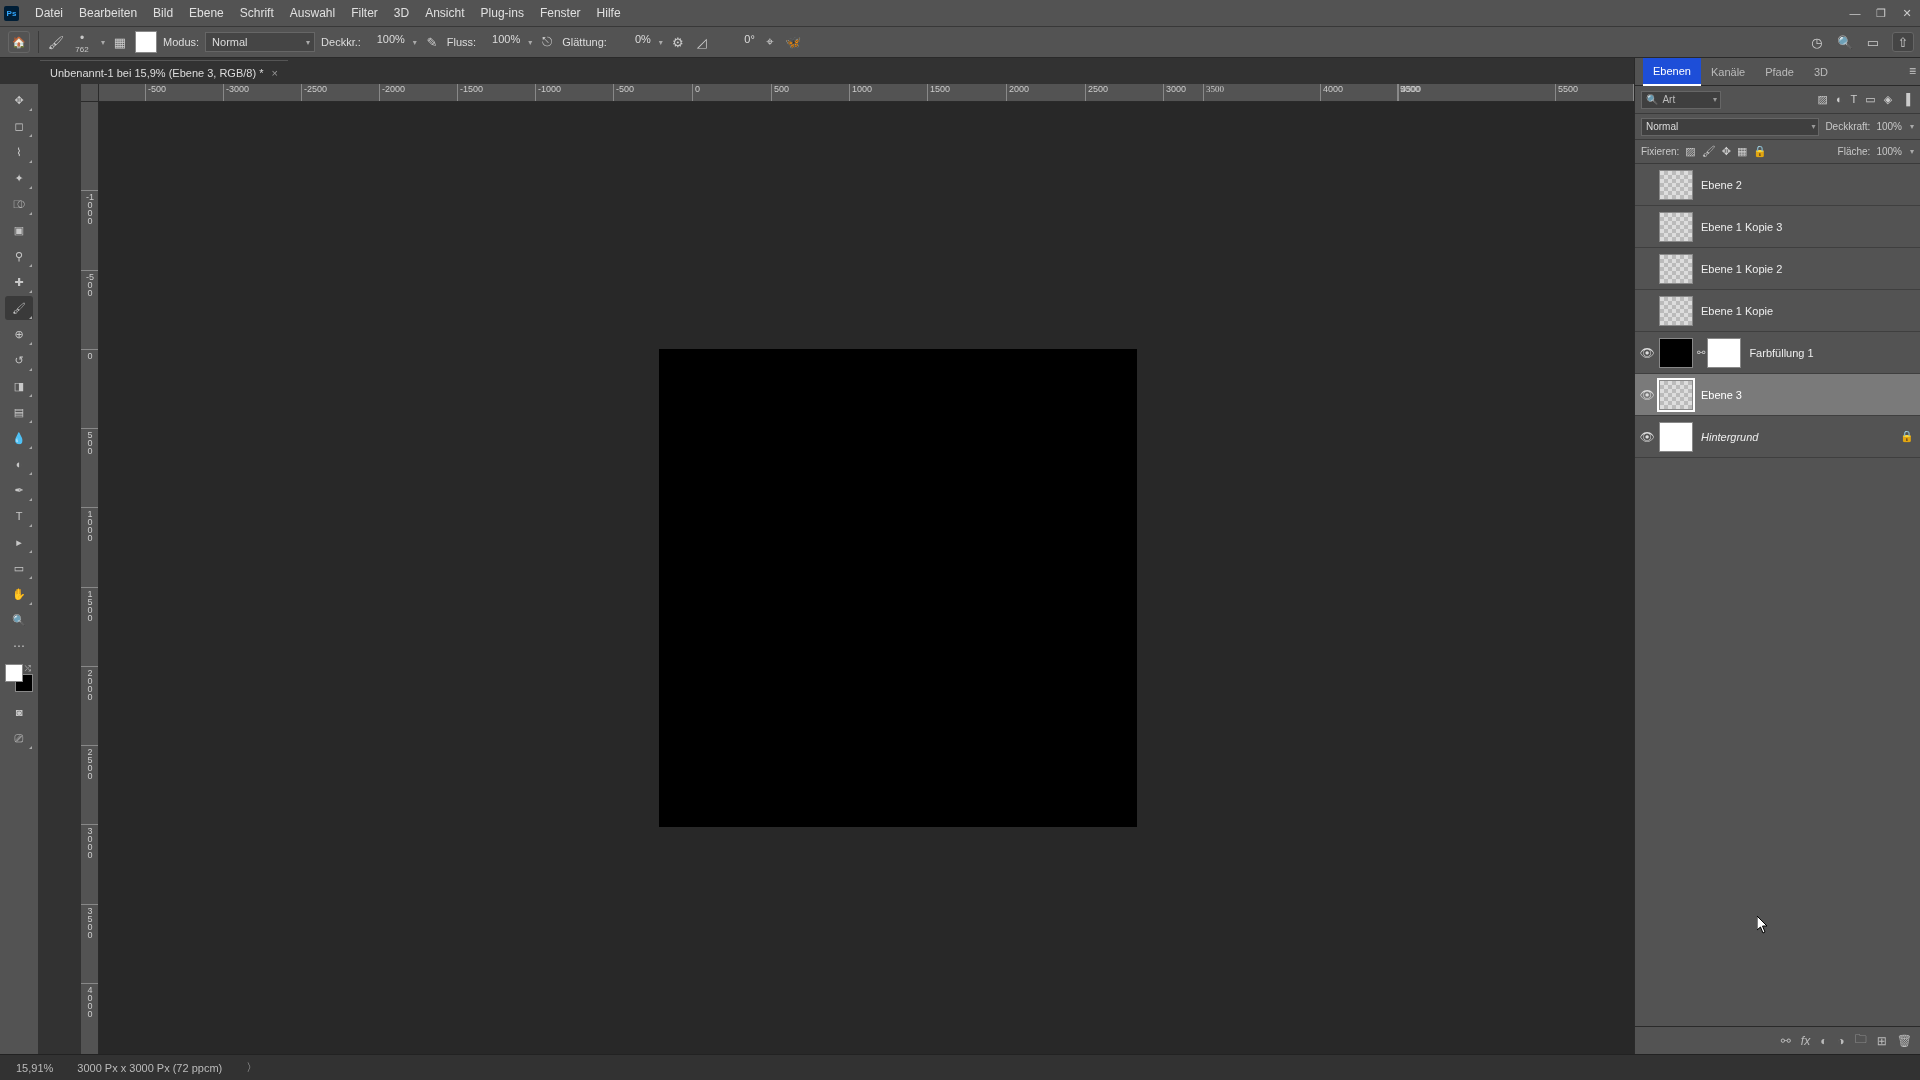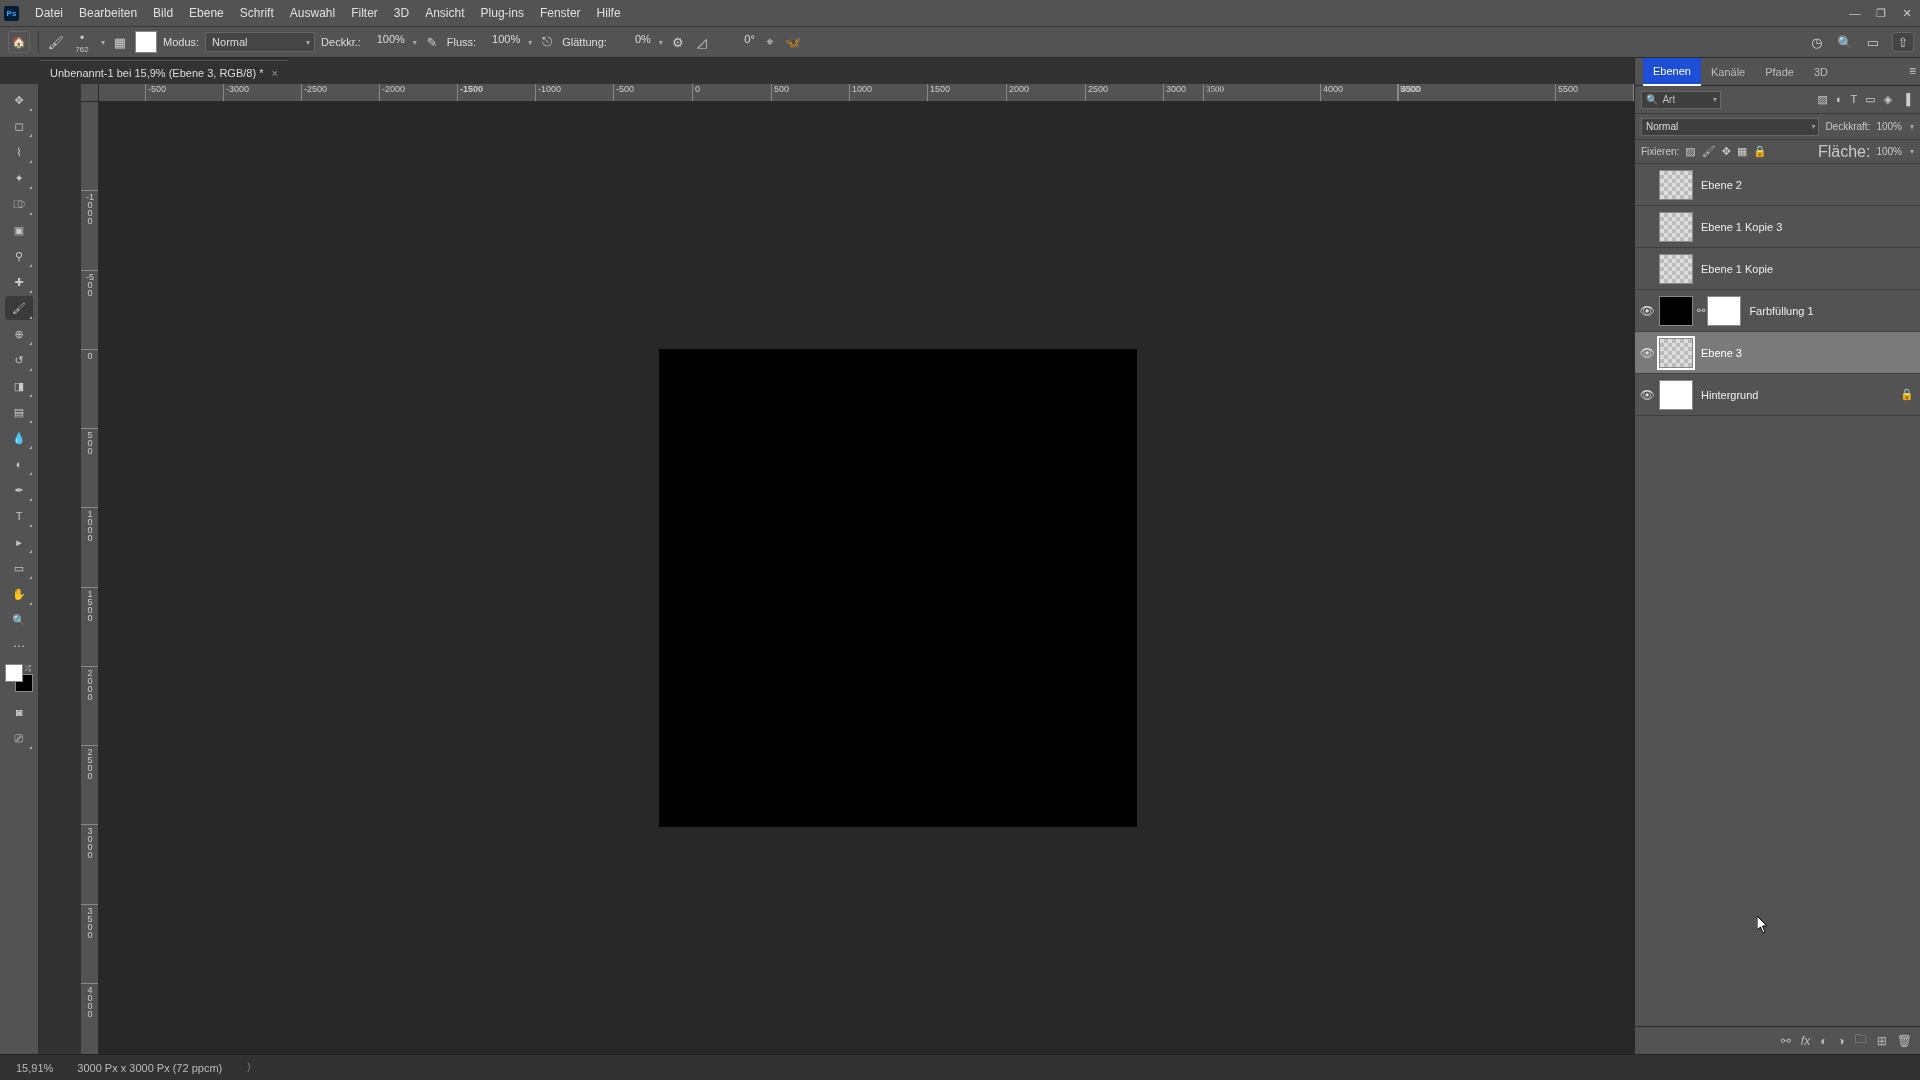--- a/index.html
+++ b/index.html
@@ -192,21 +192,21 @@
   <div class="tool">⎚<span class="sub"></span></div>
 </div>
 
 <div class="canvas-host">
   <div class="ruler-corner"></div>
   <div class="ruler-h" id="rulerH">
       <div class="tick" style="left: 46px;">-500</div>
       <div class="tick" style="left: 124px;">-3000</div>
       <div class="tick" style="left: 202px;">-2500</div>
       <div class="tick" style="left: 280px;">-2000</div>
-      <div class="tick" style="left: 358px; font-weight: bold;">-1500</div>
+      <div class="tick" style="left: 358px;">-1500</div>
       <div class="tick" style="left: 436px;">-1000</div>
       <div class="tick" style="left: 514px;">-500</div>
       <div class="tick" style="left: 593px;">0</div>
       <div class="tick" style="left: 672px;">500</div>
       <div class="tick" style="left: 750px;">1000</div>
       <div class="tick" style="left: 828px;">1500</div>
       <div class="tick" style="left: 907px;">2000</div>
       <div class="tick" style="left: 986px;">2500</div>
       <div class="tick" style="left: 1064px;">3000</div>
       <div class="tick" style="left: 1104px; font-family: Liberation Serif, serif;">3500</div>
@@ -263,34 +263,39 @@
   </div>
   <div class="lock-row">
     <span>Fixieren:</span>
     <div class="lock-icons">
       <span>▨</span>
       <span>🖌</span>
       <span>✥</span>
       <span>▦</span>
       <span>🔒</span>
     </div>
-    <span style="margin-left:auto;font-size:16px;">Fläche:</span>
+    <span style="margin-left:auto;font-size:10px;">Fläche:</span>
     <span style="font-size:10px;">100%</span>
       <span class="opt-caret">▾</span>
   </div>
   <div class="layers-list" id="layersList">
       <div class="layer-row">
         <div class="vis-col"></div>
         <div class="thumb"></div>
         <span class="layer-name">Ebene 2</span>
       </div>
       <div class="layer-row">
         <div class="vis-col"></div>
         <div class="thumb"></div>
         <span class="layer-name">Ebene 1 Kopie 3</span>
+      </div>
+      <div class="layer-row">
+        <div class="vis-col"></div>
+        <div class="thumb"></div>
+        <span class="layer-name">Ebene 1 Kopie 2</span>
       </div>
       <div class="layer-row">
         <div class="vis-col"></div>
         <div class="thumb"></div>
         <span class="layer-name">Ebene 1 Kopie</span>
       </div>
       <div class="layer-row">
         <div class="vis-col">
           <span class="eye">👁</span>
         </div>
@@ -304,21 +309,21 @@
           <span class="eye">👁</span>
         </div>
         <div class="thumb" style="outline: rgb(255, 255, 255) solid 2px;"></div>
         <span class="layer-name">Ebene 3</span>
       </div>
       <div class="layer-row">
         <div class="vis-col">
           <span class="eye">👁</span>
         </div>
         <div class="thumb white"></div>
-        <span class="layer-name" style="">Hintergrund</span>
+        <span class="layer-name" style="font-style: italic;">Hintergrund</span>
         <span class="bg-lock">🔒</span>
       </div>
     </div>
   <div class="panel-bottom">
     <span>⚯</span>
     <span><i>fx</i></span>
     <span>◐</span>
     <span>◑</span>
     <span>🗀</span>
     <span>⊞</span>

